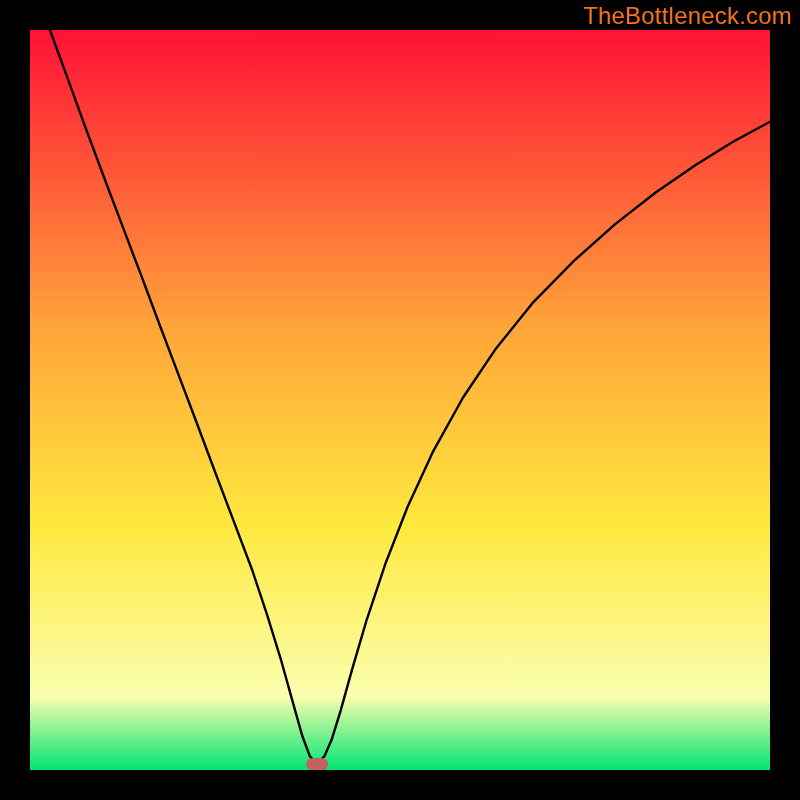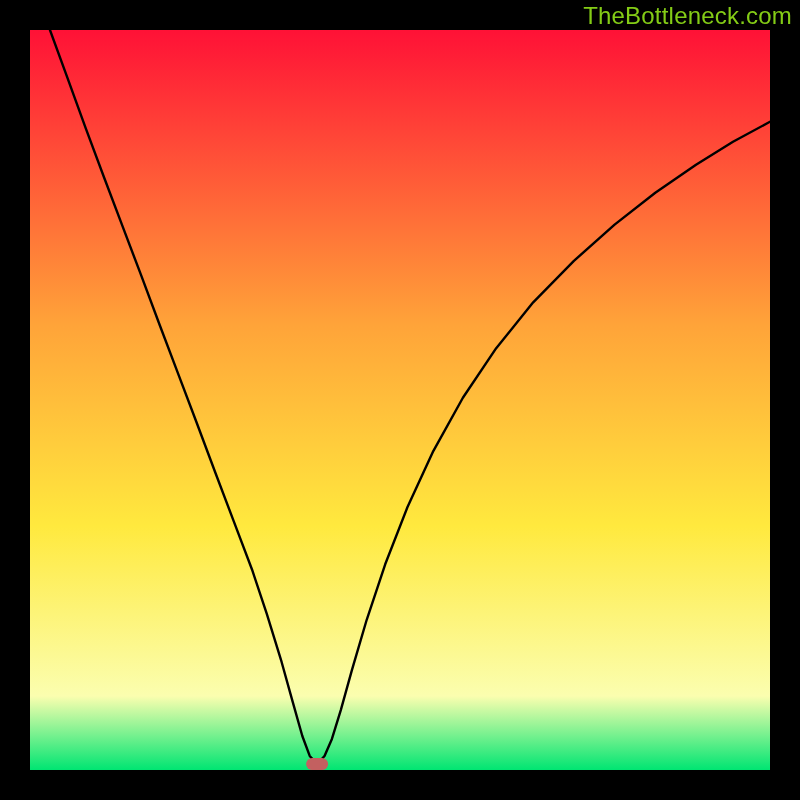--- a/index.html
+++ b/index.html
@@ -24,21 +24,21 @@
     top: 30px;
     width: 740px;
     height: 740px;
   }
   .watermark {
     position: absolute;
     top: 2px;
     right: 8px;
     font-family: Arial, Helvetica, sans-serif;
     font-size: 24px;
-    color: #84cc16;
+    color: #f97316;
     letter-spacing: 0.2px;
   }
   svg { display: block; }
 </style>
 </head>
 <body>
 
 <div class="frame">
   <div class="watermark">TheBottleneck.com</div>
   <div class="plot">

